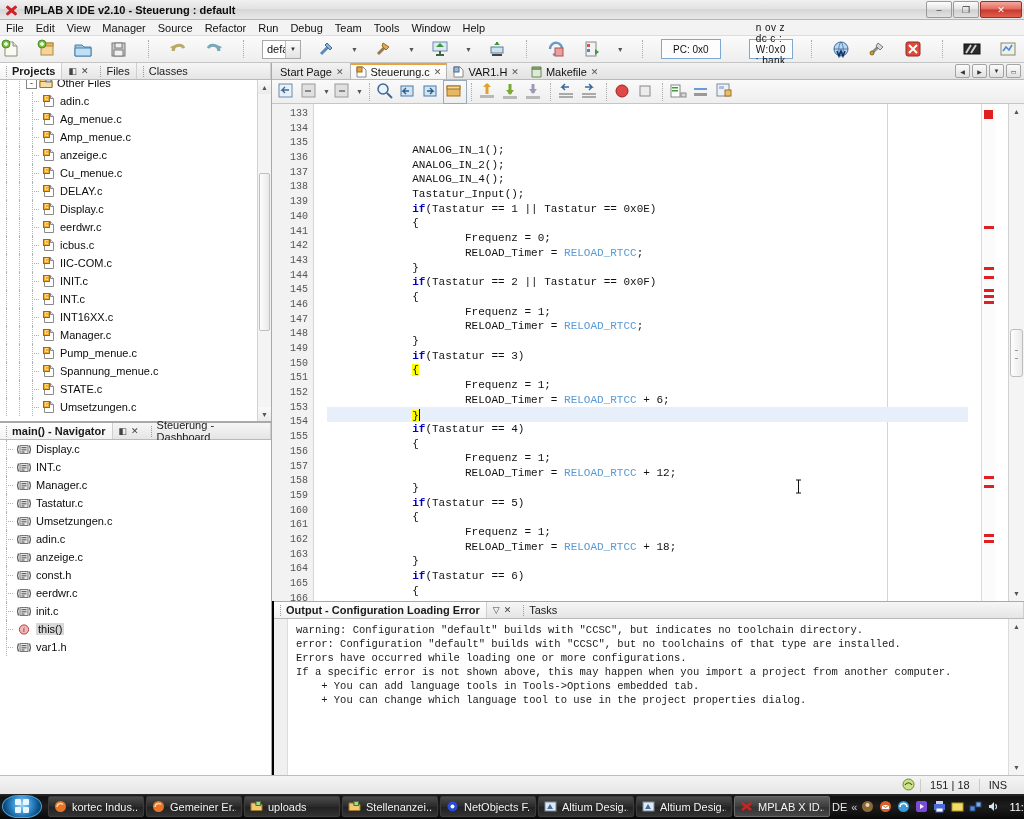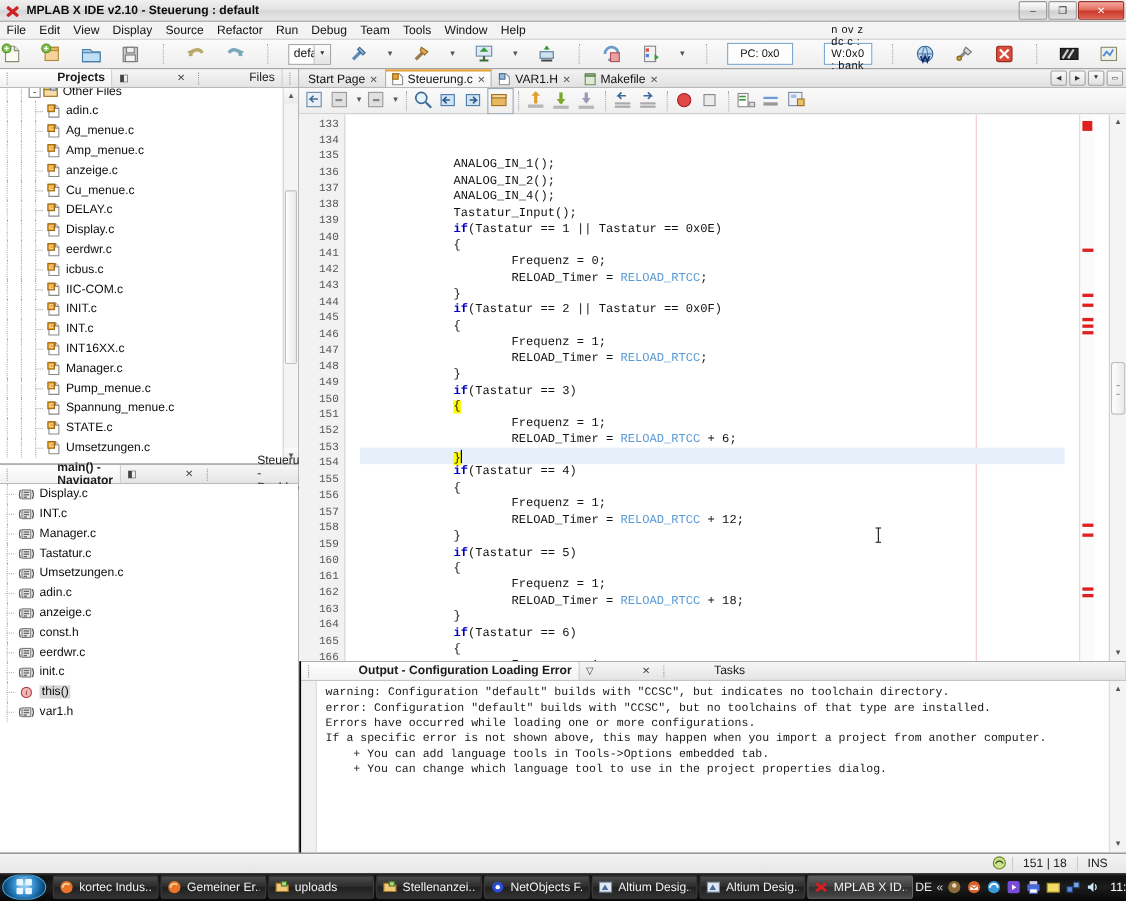--- a/index.html
+++ b/index.html
@@ -93,21 +93,21 @@
 
   
   .panel-tabbar {
     display:flex; align-items:stretch; height:17px;
     background: linear-gradient(to bottom,#f6f6f6,#e5e5e5);
     border-bottom:1px solid #b9b9b9;
     font-size:11px;
   }
   .ptab {
     display:flex; align-items:center; padding:0 6px; position:relative;
-    border-right:1px solid #cfcfcf; color:#1a1a1a;gap:40px;
+    border-right:1px solid #cfcfcf; color:#1a1a1a;
   }
   .ptab.active { background: linear-gradient(to bottom,#ffffff,#f2f2f2); font-weight:bold; }
   .ptab .grip { border-left:1px dotted #9a9a9a; height:11px; margin-right:5px; }
 
   
   .projects-panel {
     position:absolute; left:0; top:63px; width:272px; height:359px;
     background:#fff; border-right:1px solid #a9a9a9; border-bottom:1px solid #a9a9a9;
     display:flex; flex-direction:column;
   }
@@ -302,21 +302,21 @@
       <div class="win-btn">–</div>
       <div class="win-btn">❐</div>
       <div class="win-btn close">✕</div>
     </div>
   </div>
 
   <div class="menubar">
     <div class="menu-item">File</div>
     <div class="menu-item">Edit</div>
     <div class="menu-item">View</div>
-    <div class="menu-item">Display</div>
+    <div class="menu-item">Manager</div>
     <div class="menu-item">Source</div>
     <div class="menu-item">Refactor</div>
     <div class="menu-item">Run</div>
     <div class="menu-item">Debug</div>
     <div class="menu-item">Team</div>
     <div class="menu-item">Tools</div>
     <div class="menu-item">Window</div>
     <div class="menu-item">Help</div>
   </div>
 

